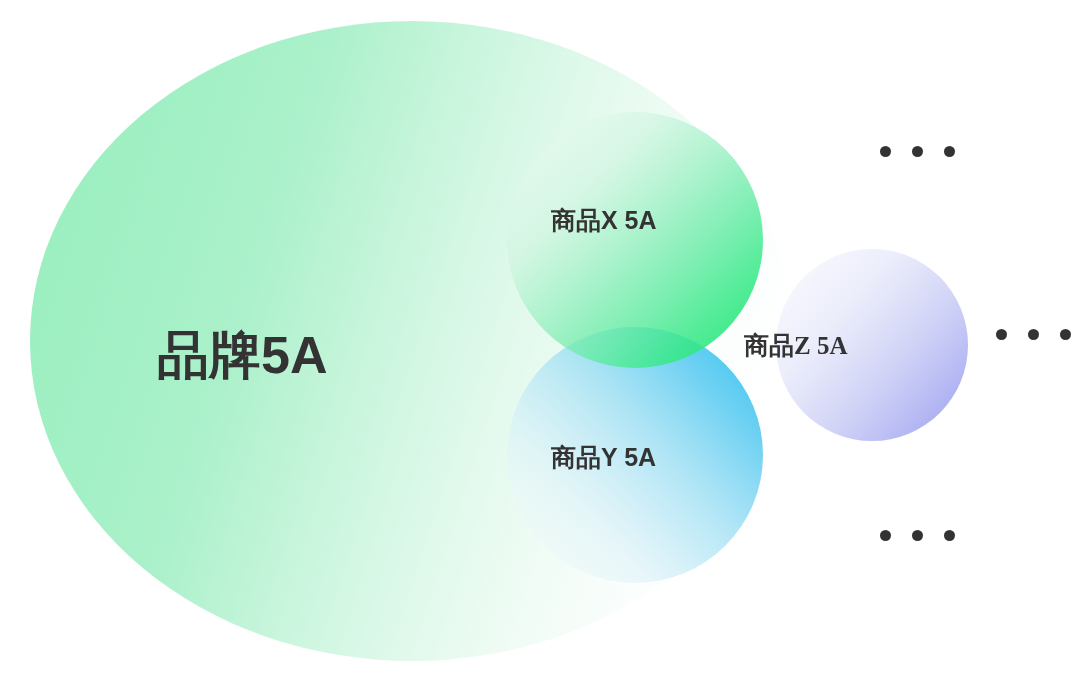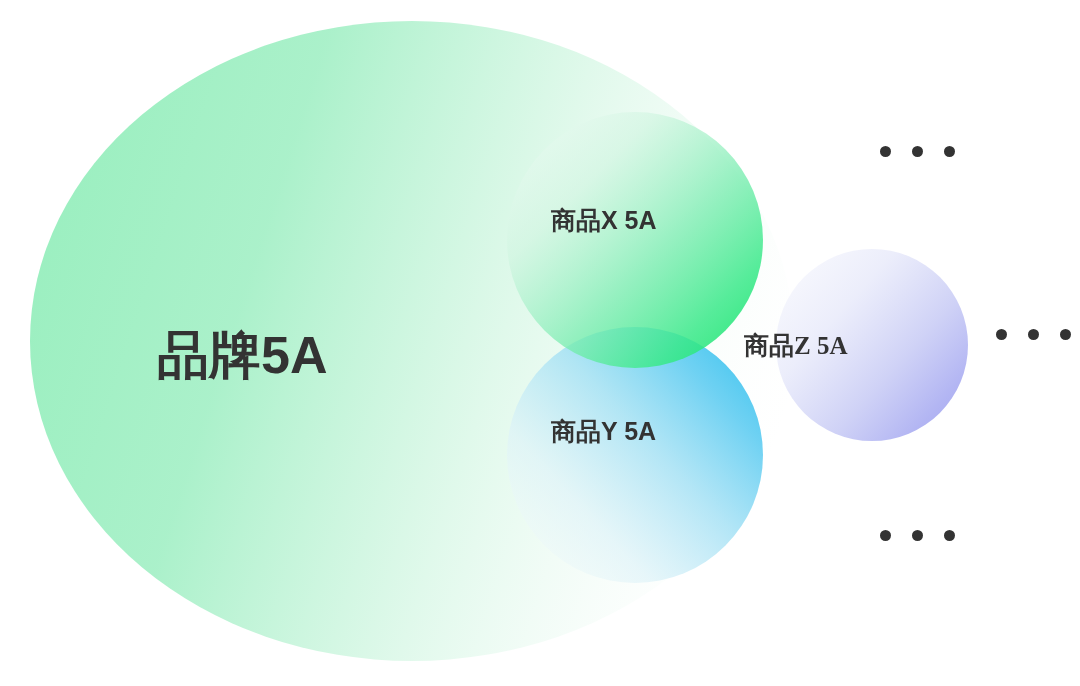--- a/index.html
+++ b/index.html
@@ -48,21 +48,21 @@
     margin-top: 11px;
   }
 
   .label-product {
     font-size: 25px;
     font-weight: 700;
     color: #333333;
   }
 
   .label-x { left: 551px; top: 204px; }
-  .label-y { left: 551px; top: 415px; }
+  .label-y { left: 551px; top: 441px; }
   .label-z { left: 744px; top: 329px; font-family: Liberation Serif, serif; }
 
   
   .dots {
     position: absolute;
     display: flex;
     align-items: center;
     gap: 21px;
   }
   .dots .dot {

